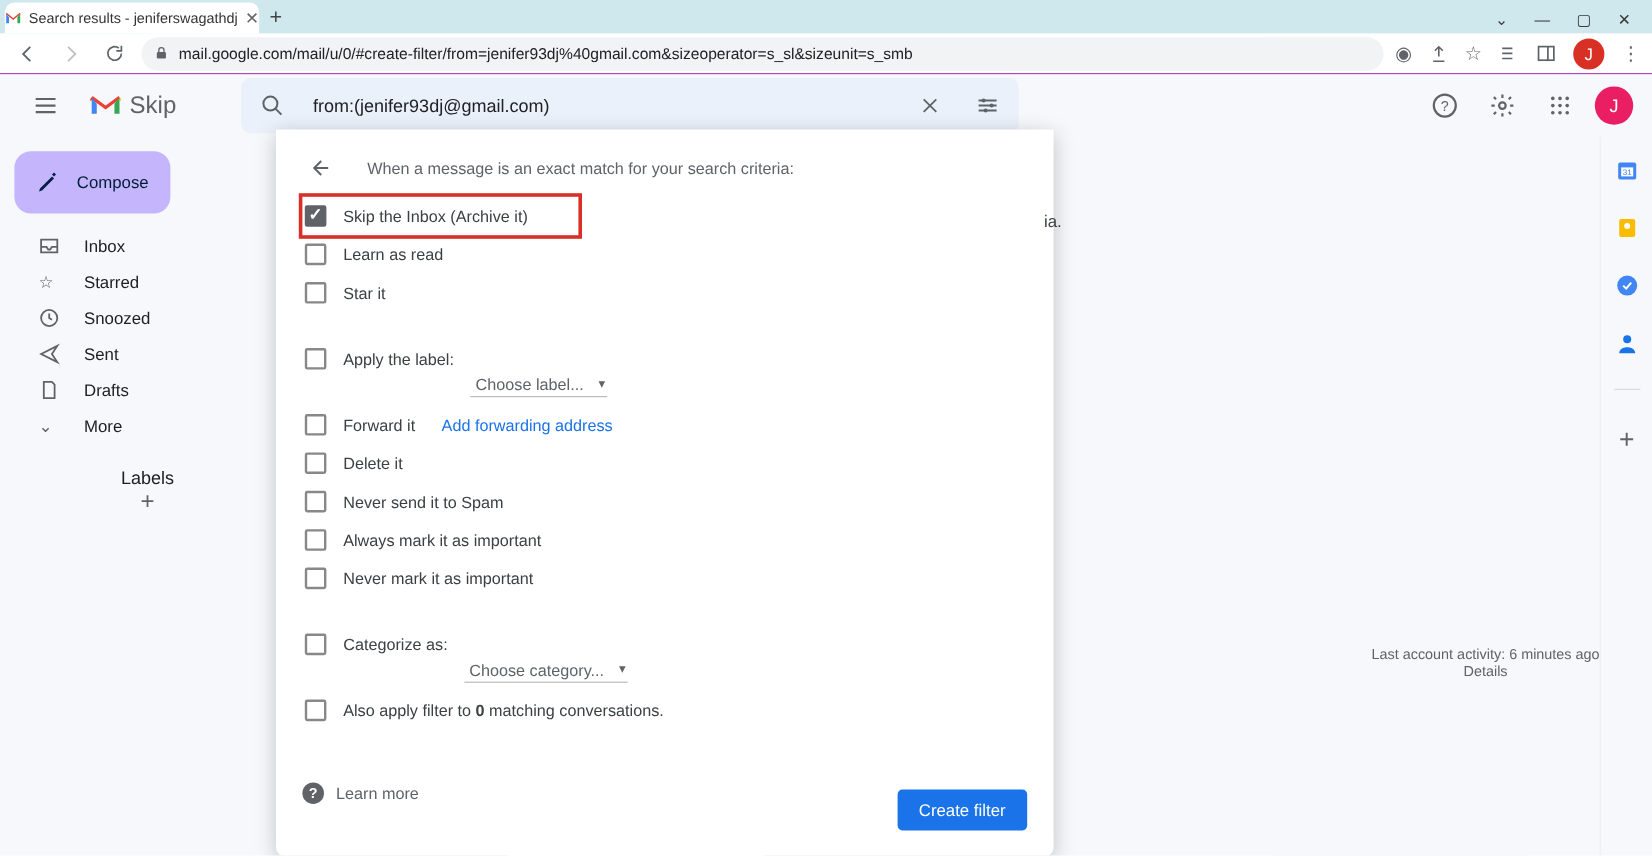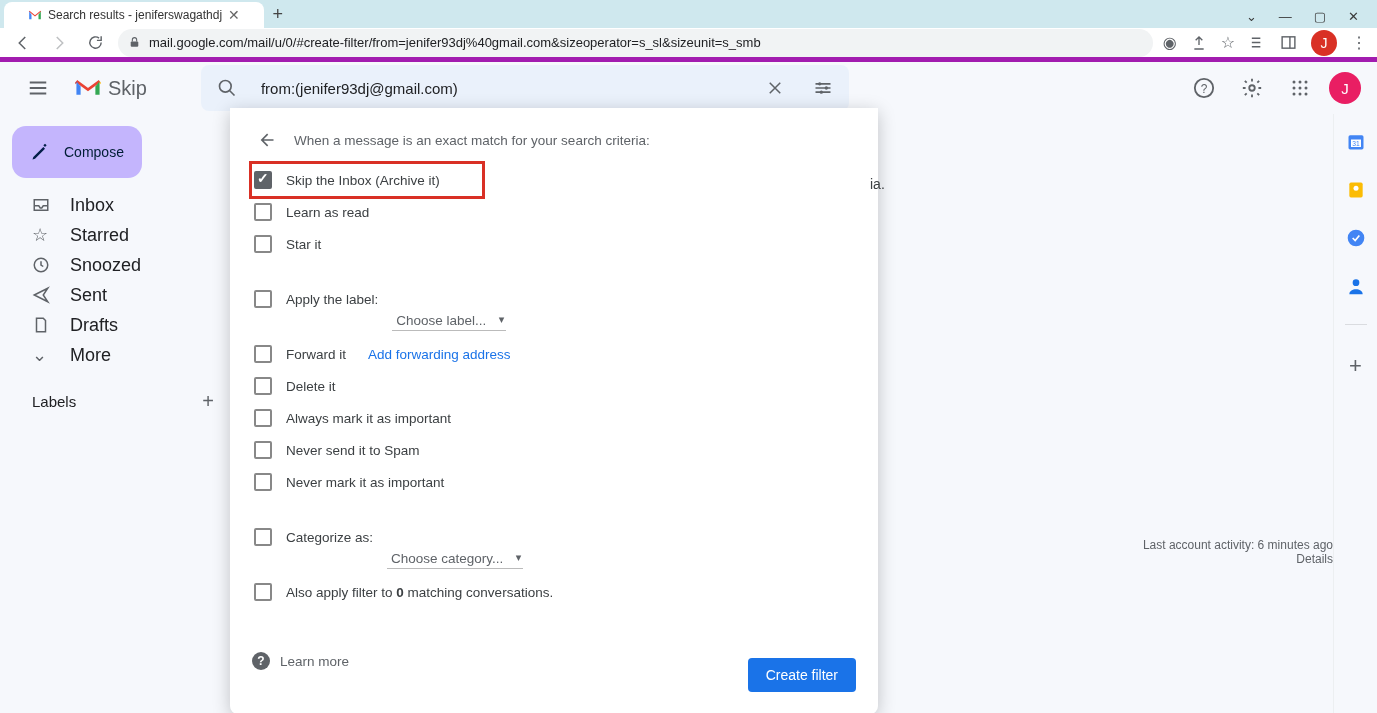--- a/index.html
+++ b/index.html
@@ -1,28 +1,28 @@
 <!DOCTYPE html>
 <html><head>
 <meta charset="utf-8">
 <style>
   * { box-sizing: border-box; margin: 0; padding: 0; font-family: Arial, "Google Sans", Roboto, sans-serif; }
   body { width:1377px; height:713px; background:#fff; overflow:hidden; position:relative; }
 
   
   .tabstrip { height:28px; background:#cfe8ee; display:flex; align-items:flex-end; padding-left:4px; }
-  .tab { background:#fff; height:26px; min-width:210px; border-radius:8px 8px 0 0; display:flex; align-items:center; padding:0 24px; gap:6px; font-size:12px; color:#333; }
+  .tab { background:#fff; height:26px; min-width:210px; border-radius:8px 8px 0 0; display:flex; align-items:center; padding:0 0; gap:6px; font-size:12px; color:#333; }
   .tab .favicon { width:14px; height:14px; display:flex; align-items:center; justify-content:center; }
   .tab .tabtitle { flex:1; white-space:nowrap; overflow:hidden; text-overflow:ellipsis; }
   .tab .tabclose { font-size:14px; color:#666; cursor:pointer; }
   .newtab { width:28px; height:28px; display:flex; align-items:center; justify-content:center; font-size:18px; color:#444; cursor:pointer; }
   .winctrls { margin-left:auto; display:flex; gap:22px; padding-right:18px; padding-bottom:4px; }
   .winctrls span { font-size:13px; color:#3a3a3a; cursor:pointer; }
 
-  .addrbar { height:34px; background:#fff; border-bottom:5px solid #a21caf; display:flex; align-items:center; padding:0 10px; gap:10px; }
+  .addrbar { height:34px; background:#fff; border-bottom:1px solid #a21caf; display:flex; align-items:center; padding:0 10px; gap:10px; }
   .addrbar .navbtn { width:26px; height:26px; display:flex; align-items:center; justify-content:center; color:#5f6368; cursor:pointer; border-radius:50%; }
   .omnibox { flex:1; height:28px; background:#f1f3f4; border-radius:14px; display:flex; align-items:center; padding:0 10px; gap:8px; font-size:13px; color:#202124; }
   .omnibox .lockicon { color:#5f6368; }
   .addr-right { display:flex; align-items:center; gap:14px; color:#5f6368; }
   .addr-right .avatar { width:26px; height:26px; border-radius:50%; background:#d93025; color:#fff; display:flex; align-items:center; justify-content:center; font-size:14px; }
 
   
   .app { position:relative; height:651px; background:#f6f8fc; }
   .gm-header { height:52px; display:flex; align-items:center; padding:0 16px; gap:14px; }
   .gm-menu { width:44px; height:44px; display:flex; align-items:center; justify-content:center; color:#5f6368; cursor:pointer; border-radius:50%; }
@@ -31,44 +31,44 @@
   .gm-search { margin-left:40px; width:648px; height:46px; background:#eaf1fb; border-radius:8px; display:flex; align-items:center; padding:0 12px; gap:20px; position:relative; }
   .gm-search .sicon, .gm-search .xicon, .gm-search .tuneicon { color:#5f6368; cursor:pointer; display:flex; align-items:center; justify-content:center; width:28px; height:28px; border-radius:50%; }
   .gm-search input { flex:1; border:none; background:transparent; font-size:15px; color:#202124; outline:none; }
   .gm-right { margin-left:auto; display:flex; align-items:center; gap:10px; }
   .gm-right .iconbtn { width:38px; height:38px; display:flex; align-items:center; justify-content:center; color:#5f6368; cursor:pointer; border-radius:50%; }
   .gm-right .avatar { width:32px; height:32px; border-radius:50%; background:#e91e63; color:#fff; display:flex; align-items:center; justify-content:center; font-size:15px; }
 
   .gm-body { display:flex; height:calc(100% - 52px); }
   .gm-side { width:230px; padding:8px 0 0 8px; }
   .compose { width:130px; height:52px; border-radius:14px; background:#c4b5fd; display:flex; align-items:center; gap:14px; padding-left:18px; cursor:pointer; color:#001d35; font-size:14px; font-weight:500; margin:4px 0 12px 4px; }
-  .navitem { height:30px; display:flex; align-items:center; gap:18px; padding-left:24px; color:#202124; font-size:18px; cursor:pointer; border-radius:0 14px 14px 0; }
+  .navitem { height:30px; display:flex; align-items:center; gap:18px; padding-left:24px; color:#202124; font-size:14px; cursor:pointer; border-radius:0 14px 14px 0; }
   .navitem .nicon { width:20px; color:#5f6368; display:flex; align-items:center; }
-  .labelshdr { display:flex; align-items:center; justify-content:space-between; padding:20px 16px 0 24px; font-size:15px; color:#202124; font-weight:500; }
+  .labelshdr { display:flex; align-items:center; justify-content:space-between; padding:20px 16px 0 24px; font-size:15px; color:#202124; font-weight:500;flex-direction:column; }
   .labelshdr .plus { font-size:20px; color:#5f6368; cursor:pointer; }
 
   .gm-main { flex:1; position:relative; }
   .filter-panel { position:absolute; left:0; top:-6px; width:648px; background:#fff; box-shadow:0 4px 18px rgba(0,0,0,.22); border-radius:0 0 8px 8px; padding:18px 22px 22px 22px; }
-  .fp-head { display:flex; align-items:center; gap:14px; color:#5f6368; font-size:13.5px; margin-bottom:10px; }
+  .fp-head { display:flex; align-items:center; gap:26px; color:#5f6368; font-size:13.5px; margin-bottom:10px; }
   .fp-back { width:28px; height:28px; display:flex; align-items:center; justify-content:center; cursor:pointer; border-radius:50%; }
   .fp-row { display:flex; align-items:center; gap:14px; padding:7px 2px; font-size:13.5px; color:#3c4043; }
   .fp-row.highlight { outline:3px solid #d93025; outline-offset:0; padding-right:30px; width:230px; }
   .fp-check { width:18px; height:18px; border:2px solid #888; border-radius:2px; background:#fff; position:relative; cursor:pointer; flex-shrink:0; }
   .fp-check.checked { background:#5f6368; border-color:#5f6368; }
   .fp-check.checked::after { content:"✓"; position:absolute; top:-3px; left:1px; color:#fff; font-size:14px; font-weight:bold; }
   .fp-label-select { color:#5f6368; border-bottom:1px solid #bbb; padding:2px 20px 2px 4px; position:relative; cursor:pointer;margin-top:44px; }
   .fp-label-select::after { content:"▾"; position:absolute; right:2px; top:2px; font-size:11px; }
   .fp-link { color:#1a73e8; cursor:pointer; }
   .fp-footer { display:flex; align-items:center; justify-content:space-between; margin-top:22px; }
   .fp-learn { display:flex; align-items:center; gap:10px; color:#5f6368; font-size:13.5px; cursor:pointer; }
   .fp-learn .q { width:18px; height:18px; border-radius:50%; background:#5f6368; color:#fff; display:flex; align-items:center; justify-content:center; font-size:12px; font-weight:bold; }
   .fp-create { background:#1a73e8; color:#fff; border:none; border-radius:4px; padding:9px 18px; font-size:14px; font-weight:500; cursor:pointer;margin-top:28px; }
 
   .stray-ia { position:absolute; left:870px; top:114px; font-size:14px; color:#3c4043; }
-  .activity { position:absolute; right:44px; top:476px; text-align:right; font-size:12px; color:#5f6368; }
+  .activity { position:absolute; right:44px; top:476px; text-align:center; font-size:12px; color:#5f6368; }
   .activity .details { cursor:pointer; }
 
   .right-rail { width:44px; border-left:1px solid #eceff1; display:flex; flex-direction:column; align-items:center; gap:28px; padding-top:18px; }
   .right-rail .rbtn { width:20px; height:20px; cursor:pointer; }
   .right-rail .divider { width:22px; height:1px; background:#dadce0; }
   .right-rail .plus { font-size:22px; color:#5f6368; cursor:pointer; }
 
   svg { display:block; }
 </style>
 </head>
@@ -302,25 +302,25 @@
           <span class="fp-check"></span>
           <span>Forward it</span>
           <span class="fp-link" style="margin-left:8px">Add forwarding address</span>
         </div>
         <div class="fp-row">
           <span class="fp-check"></span>
           <span>Delete it</span>
         </div>
         <div class="fp-row">
           <span class="fp-check"></span>
+          <span>Never send it to Spam</span>
+        </div>
+        <div class="fp-row">
+          <span class="fp-check"></span>
           <span>Always mark it as important</span>
-        </div>
-        <div class="fp-row">
-          <span class="fp-check"></span>
-          <span>Never send it to Spam</span>
         </div>
         <div class="fp-row">
           <span class="fp-check"></span>
           <span>Never mark it as important</span>
         </div>
         <div class="fp-row">
           <span class="fp-check"></span>
           <span>Categorize as:</span>
           <span class="fp-label-select">Choose category...</span>
         </div>

